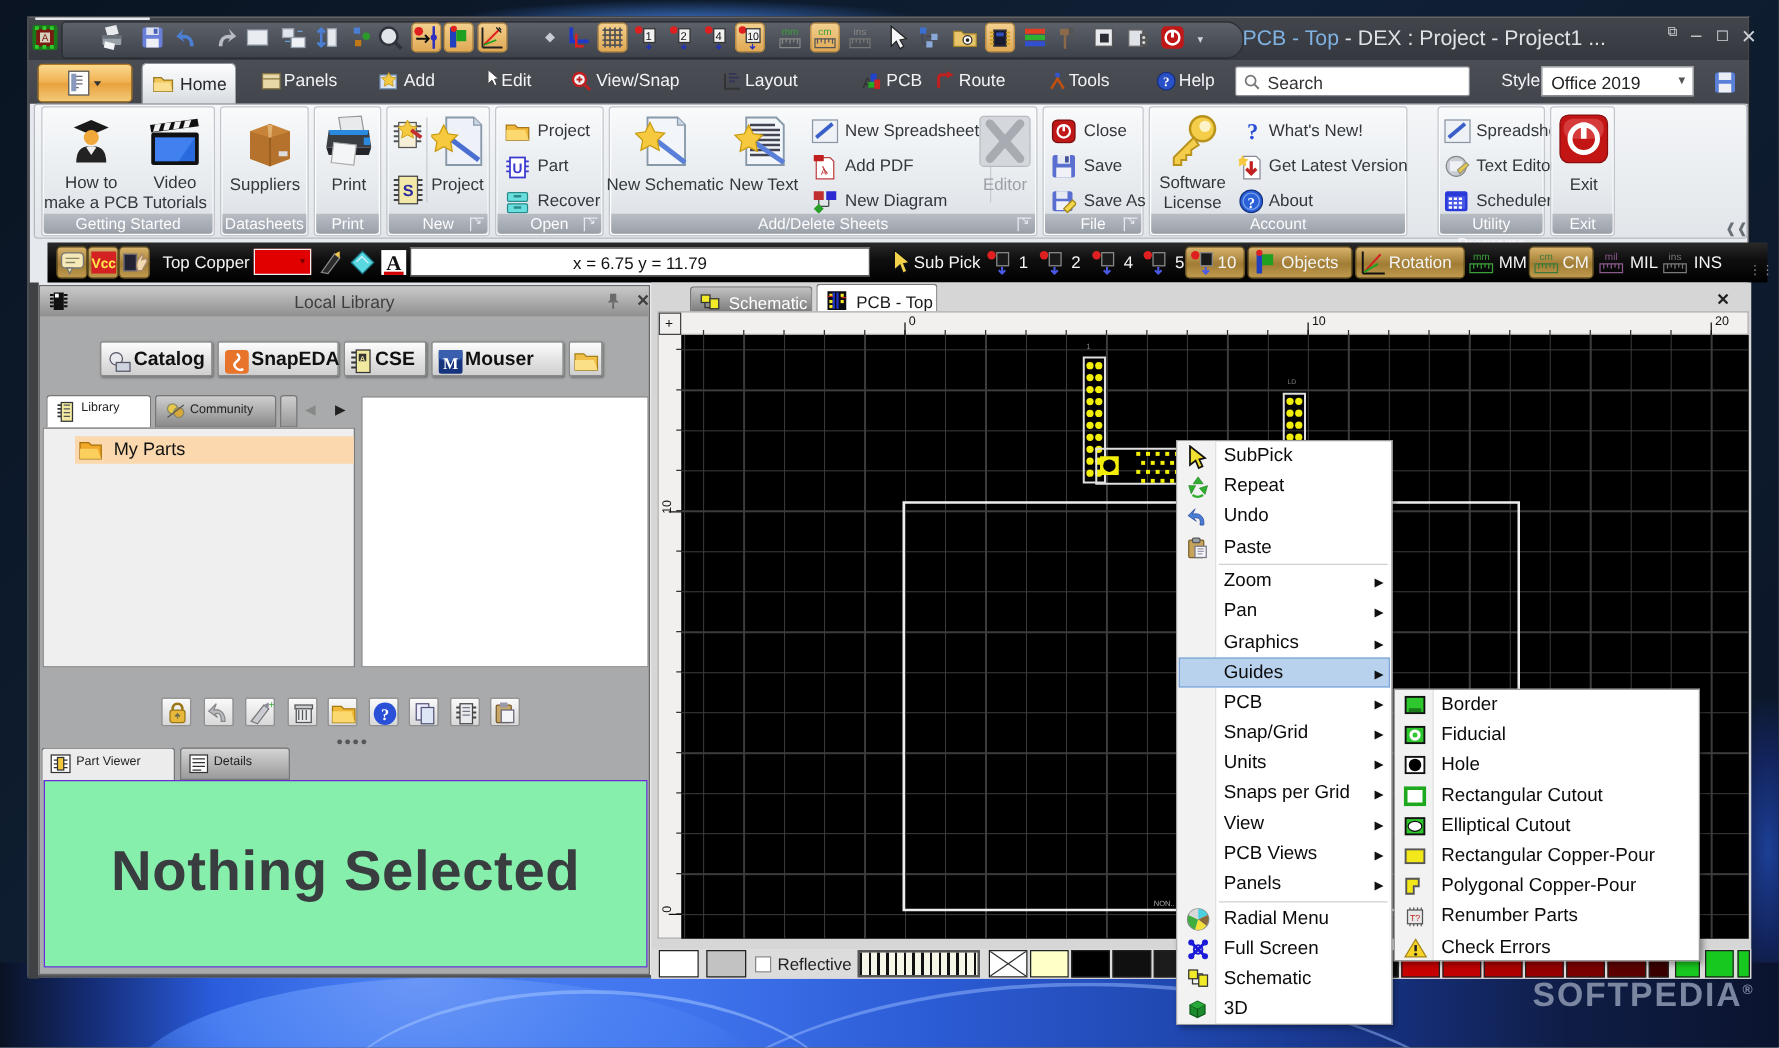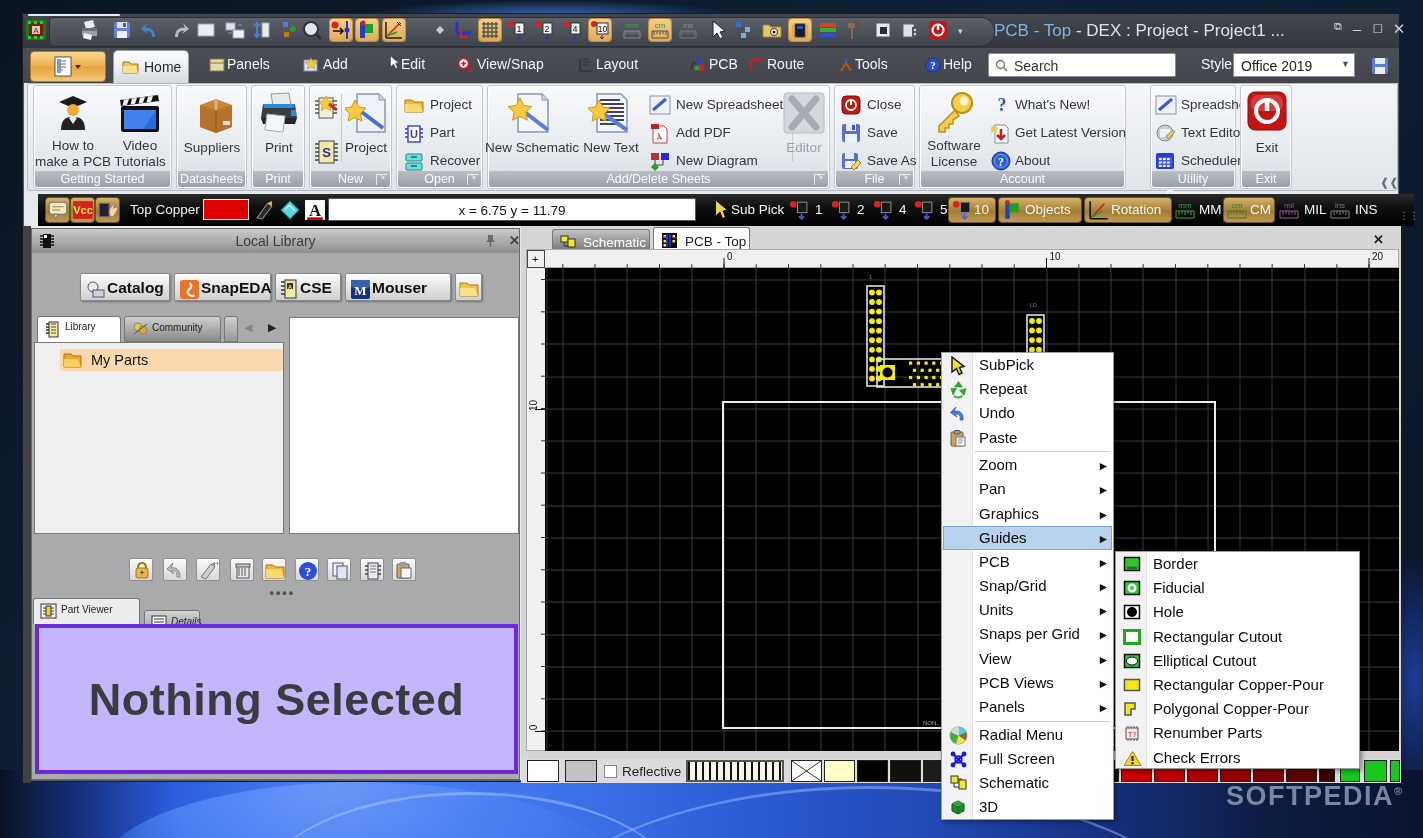--- a/index.html
+++ b/index.html
@@ -49,21 +49,21 @@
 
 #lpanel { position:absolute; left:8px; top:214px; width:489px; height:552px; background:#a9aaab; border:1px solid #6a6a6a; }
 #lphead { position:absolute; left:0; top:0; width:100%; height:24px; background:linear-gradient(#cacaca,#8f8f90); color:#3f3f3f; font-size:14px; text-align:center; line-height:24px; }
 .lbtn { position:absolute; top:44px; height:28px; background:linear-gradient(#fdfdfd,#e3e3e3 55%,#cfcfcf); border:1px solid #8a8a8a; border-radius:2px; box-shadow:1px 1px 2px rgba(0,0,0,.35); font-weight:bold; font-size:15.5px; color:#111; }
 .lbtn span { position:absolute; left:26px; top:5px; white-space:nowrap; }
 .ltab { position:absolute; top:87px; height:26px; font-size:10px; color:#222; white-space:nowrap; }
 #tree { position:absolute; left:2px; top:113px; width:250px; height:192px; background:#efefef; border:1px solid #7a7a7a; }
 #prev { position:absolute; left:257px; top:88px; width:230px; height:217px; background:#fff; border:1px solid #7a7a7a; }
 .tbico { position:absolute; top:329px; width:24px; height:23px; background:linear-gradient(#fafafa,#d8d8d8); border:1px solid #909090; border-radius:2px; }
 #pvtabs { position:absolute; left:0px; top:369px; width:100%; height:26px; }
-#nsbox { position:absolute; left:3px; top:395px; width:483px; height:150px; background:#c4b5fd; border:4px solid #6d28d9; }
+#nsbox { position:absolute; left:3px; top:395px; width:483px; height:150px; background:#86efac; border:1px solid #6d28d9; }
 #nsbox div { position:absolute; left:50%; top:46px; transform:translateX(-50%); white-space:nowrap; font-size:45px; font-weight:bold; color:#3a3d40; letter-spacing:.5px; }
 
 
 #editor { position:absolute; left:498px; top:212px; width:880px; height:557px; background:#d6d6d6; }
 .etab { position:absolute; top:3px; height:24px; font-size:13.5px; white-space:nowrap; border:1px solid #777; border-bottom:none; border-radius:3px 3px 0 0; }
 #ruler-t { position:absolute; left:5px; top:23px; width:873px; height:19px; background:#f1f0ee; border:1px solid #aaa; }
 #ruler-l { position:absolute; left:5px; top:42px; width:19px; height:483px; background:#f1f0ee; border-left:1px solid #aaa;border-bottom:1px solid #aaa; }
 #canvas { position:absolute; left:24px; top:42px; width:854px; height:483px; background:#000;
   background-image:repeating-linear-gradient(to right,#3c3c3c 0 1px,transparent 1px 32.25px),repeating-linear-gradient(to bottom,#3c3c3c 0 1px,transparent 1px 32.25px);
   background-position:17.5px 0, 0 11.5px; }
@@ -804,21 +804,21 @@
 <div class="ab" style="left:237px;top:359px;color:#555;font-size:9px;letter-spacing:1px;">●●●●</div>
 <div id="pvtabs">
  <div class="ltab" style="left:1px;top:0;width:107px;background:#ececec;border:1px solid #777;border-bottom:none;border-radius:3px 3px 0 0;">
   <svg style="position:absolute;left:6px;top:4px" width="17" height="16" viewBox="0 0 17 16">
             <rect x="1" y="1" width="15" height="14" fill="#fff" stroke="#333"></rect>
             <rect x="6" y="3" width="5" height="10" fill="#f2c83a" stroke="#333"></rect>
             <path d="M3 5 h3 M3 8 h3 M3 11 h3 M11 5 h3 M11 8 h3 M11 11 h3" stroke="#333"></path>
           </svg>
   <span style="position:absolute;left:27px;top:5px;">Part Viewer</span>
         </div>
- <div class="ltab" style="left:112px;top:12px;width:56px;background:linear-gradient(#d4d4d4,#9a9a9a);border:1px solid #777;border-radius:3px 3px 0 0;font-style:italic;">
+ <div class="ltab" style="left:112px;top:0;width:88px;background:linear-gradient(#d4d4d4,#9a9a9a);border:1px solid #777;border-radius:3px 3px 0 0;">
   <svg style="position:absolute;left:6px;top:4px" width="16" height="16" viewBox="0 0 16 16">
             <rect x="1" y="1" width="14" height="14" fill="#fff" stroke="#333"></rect>
             <path d="M3 4 h10 M3 7 h10 M3 10 h10 M3 13 h7" stroke="#333"></path>
           </svg>
   <span style="position:absolute;left:26px;top:5px;">Details</span>
         </div>
 </div>
 <div id="nsbox">
         <div>Nothing Selected</div>
       </div>

